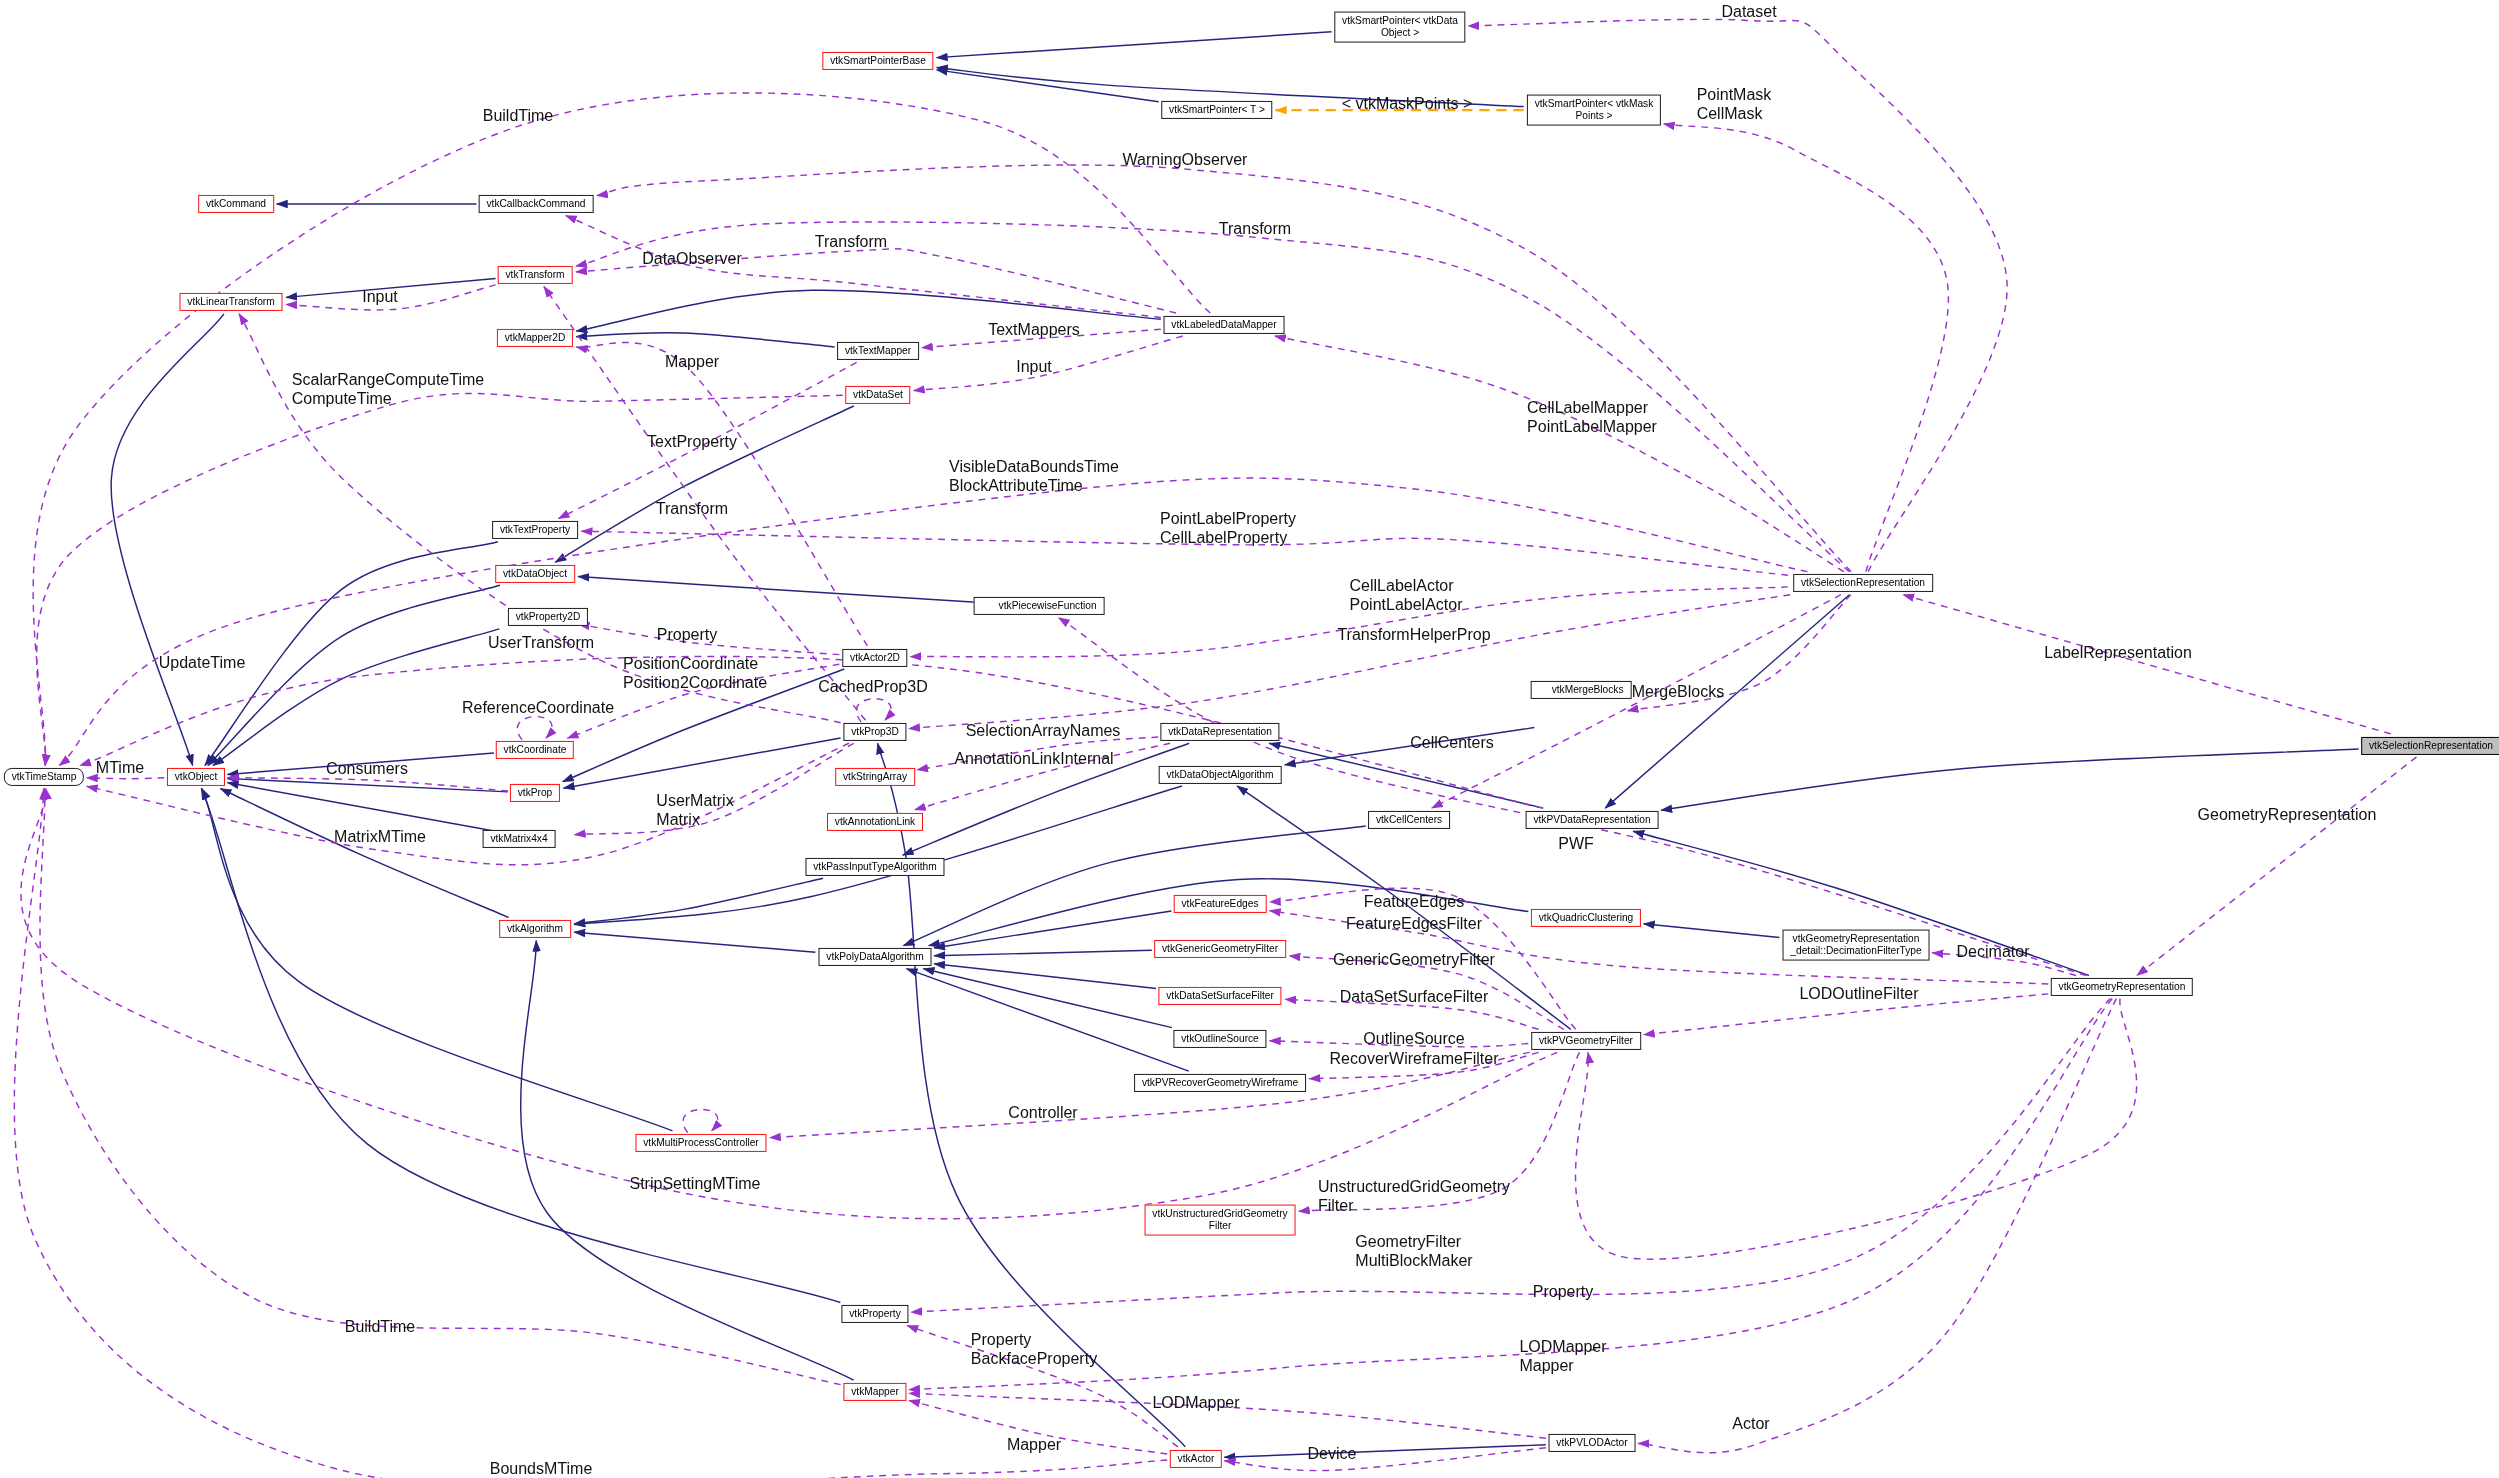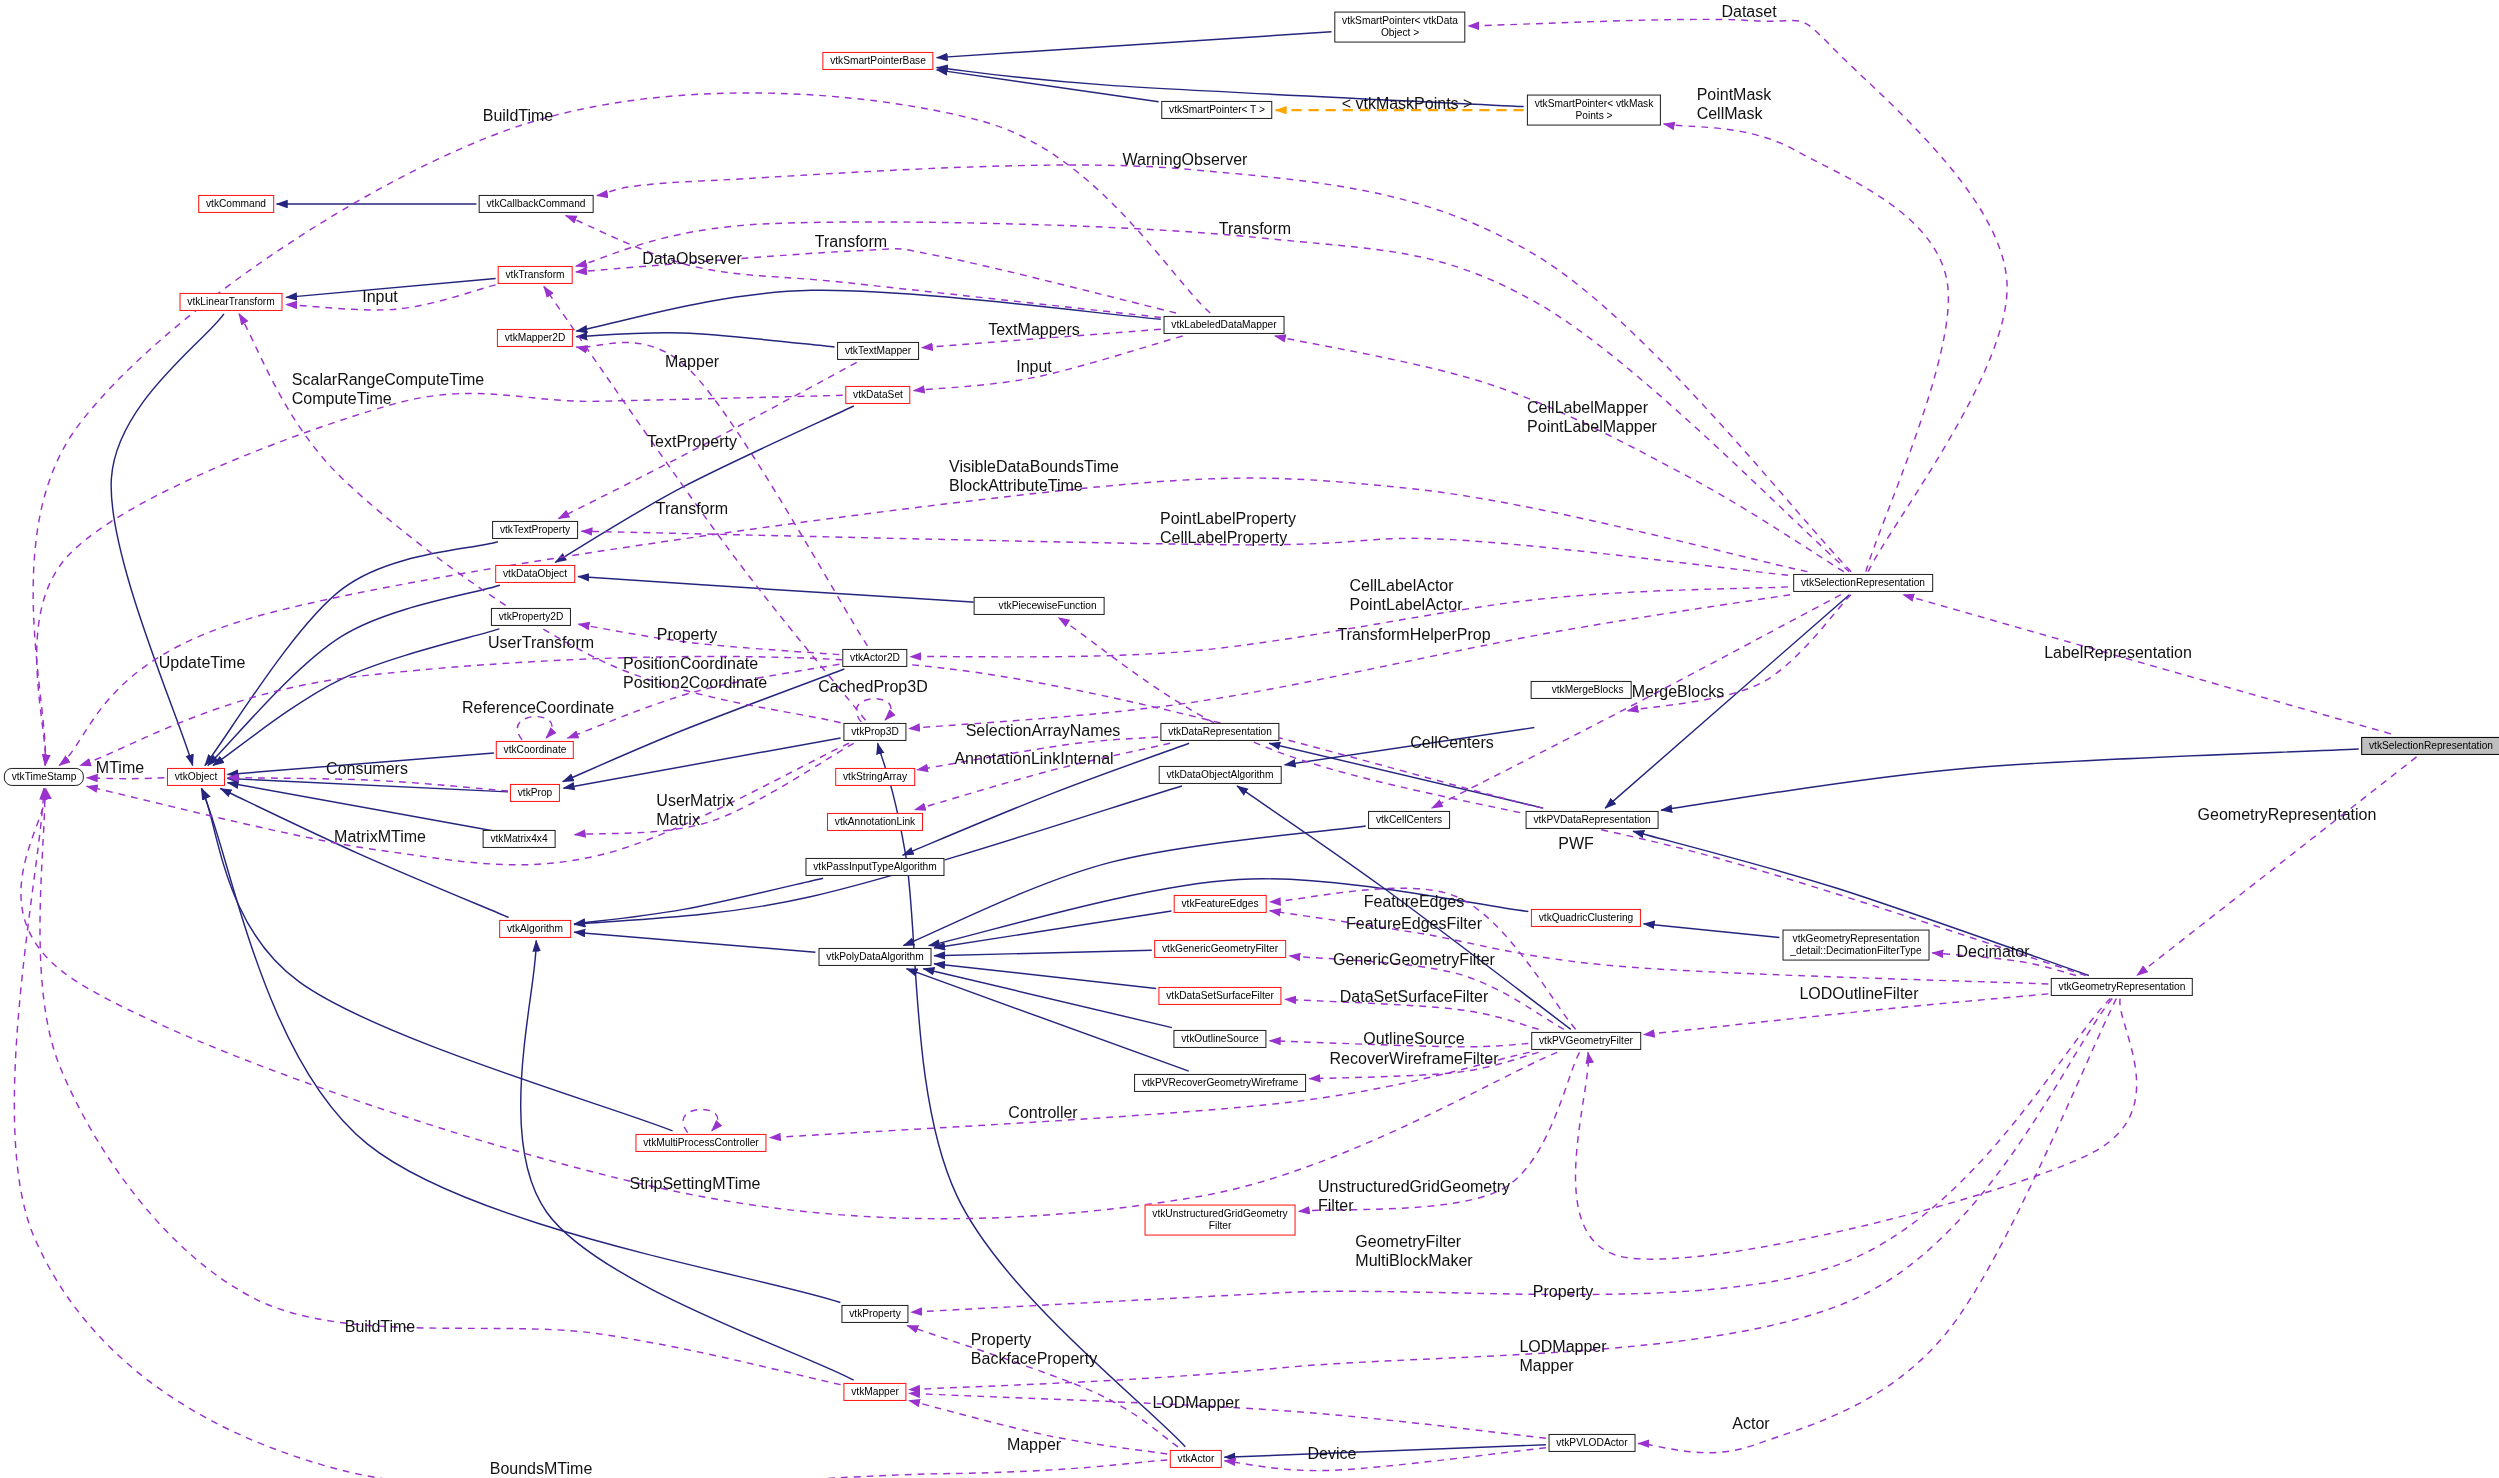--- a/index.html
+++ b/index.html
@@ -217,21 +217,21 @@
       <div class="node red" style="left: 236px; top: 204px;">vtkCommand</div>
       <div class="node" style="left: 536px; top: 204px;">vtkCallbackCommand</div>
       <div class="node red" style="left: 535px; top: 275px;">vtkTransform</div>
       <div class="node red" style="left: 231px; top: 302px;">vtkLinearTransform</div>
       <div class="node red" style="left: 535px; top: 338px;">vtkMapper2D</div>
       <div class="node" style="left: 878px; top: 351px;">vtkTextMapper</div>
       <div class="node red" style="left: 878px; top: 395px;">vtkDataSet</div>
       <div class="node" style="left: 1224px; top: 325px;">vtkLabeledDataMapper</div>
       <div class="node" style="left: 535px; top: 530px;">vtkTextProperty</div>
       <div class="node red" style="left: 535px; top: 574px;">vtkDataObject</div>
-      <div class="node" style="left: 531px; top: 617px;">vtkProperty2D</div>
+      <div class="node" style="left: 548px; top: 617px;">vtkProperty2D</div>
       <div class="node" style="left: 1039px; top: 606px; padding-left: 24px;">vtkPiecewiseFunction</div>
       <div class="node" style="left: 875px; top: 658px;">vtkActor2D</div>
       <div class="node red" style="left: 535px; top: 750px;">vtkCoordinate</div>
       <div class="node red" style="left: 535px; top: 793px;">vtkProp</div>
       <div class="node" style="left: 519px; top: 839px;">vtkMatrix4x4</div>
       <div class="node" style="left: 875px; top: 732px;">vtkProp3D</div>
       <div class="node red" style="left: 875px; top: 777px;">vtkStringArray</div>
       <div class="node red" style="left: 875px; top: 822px;">vtkAnnotationLink</div>
       <div class="node" style="left: 875px; top: 867px;">vtkPassInputTypeAlgorithm</div>
       <div class="node red" style="left: 535px; top: 929px;">vtkAlgorithm</div>

